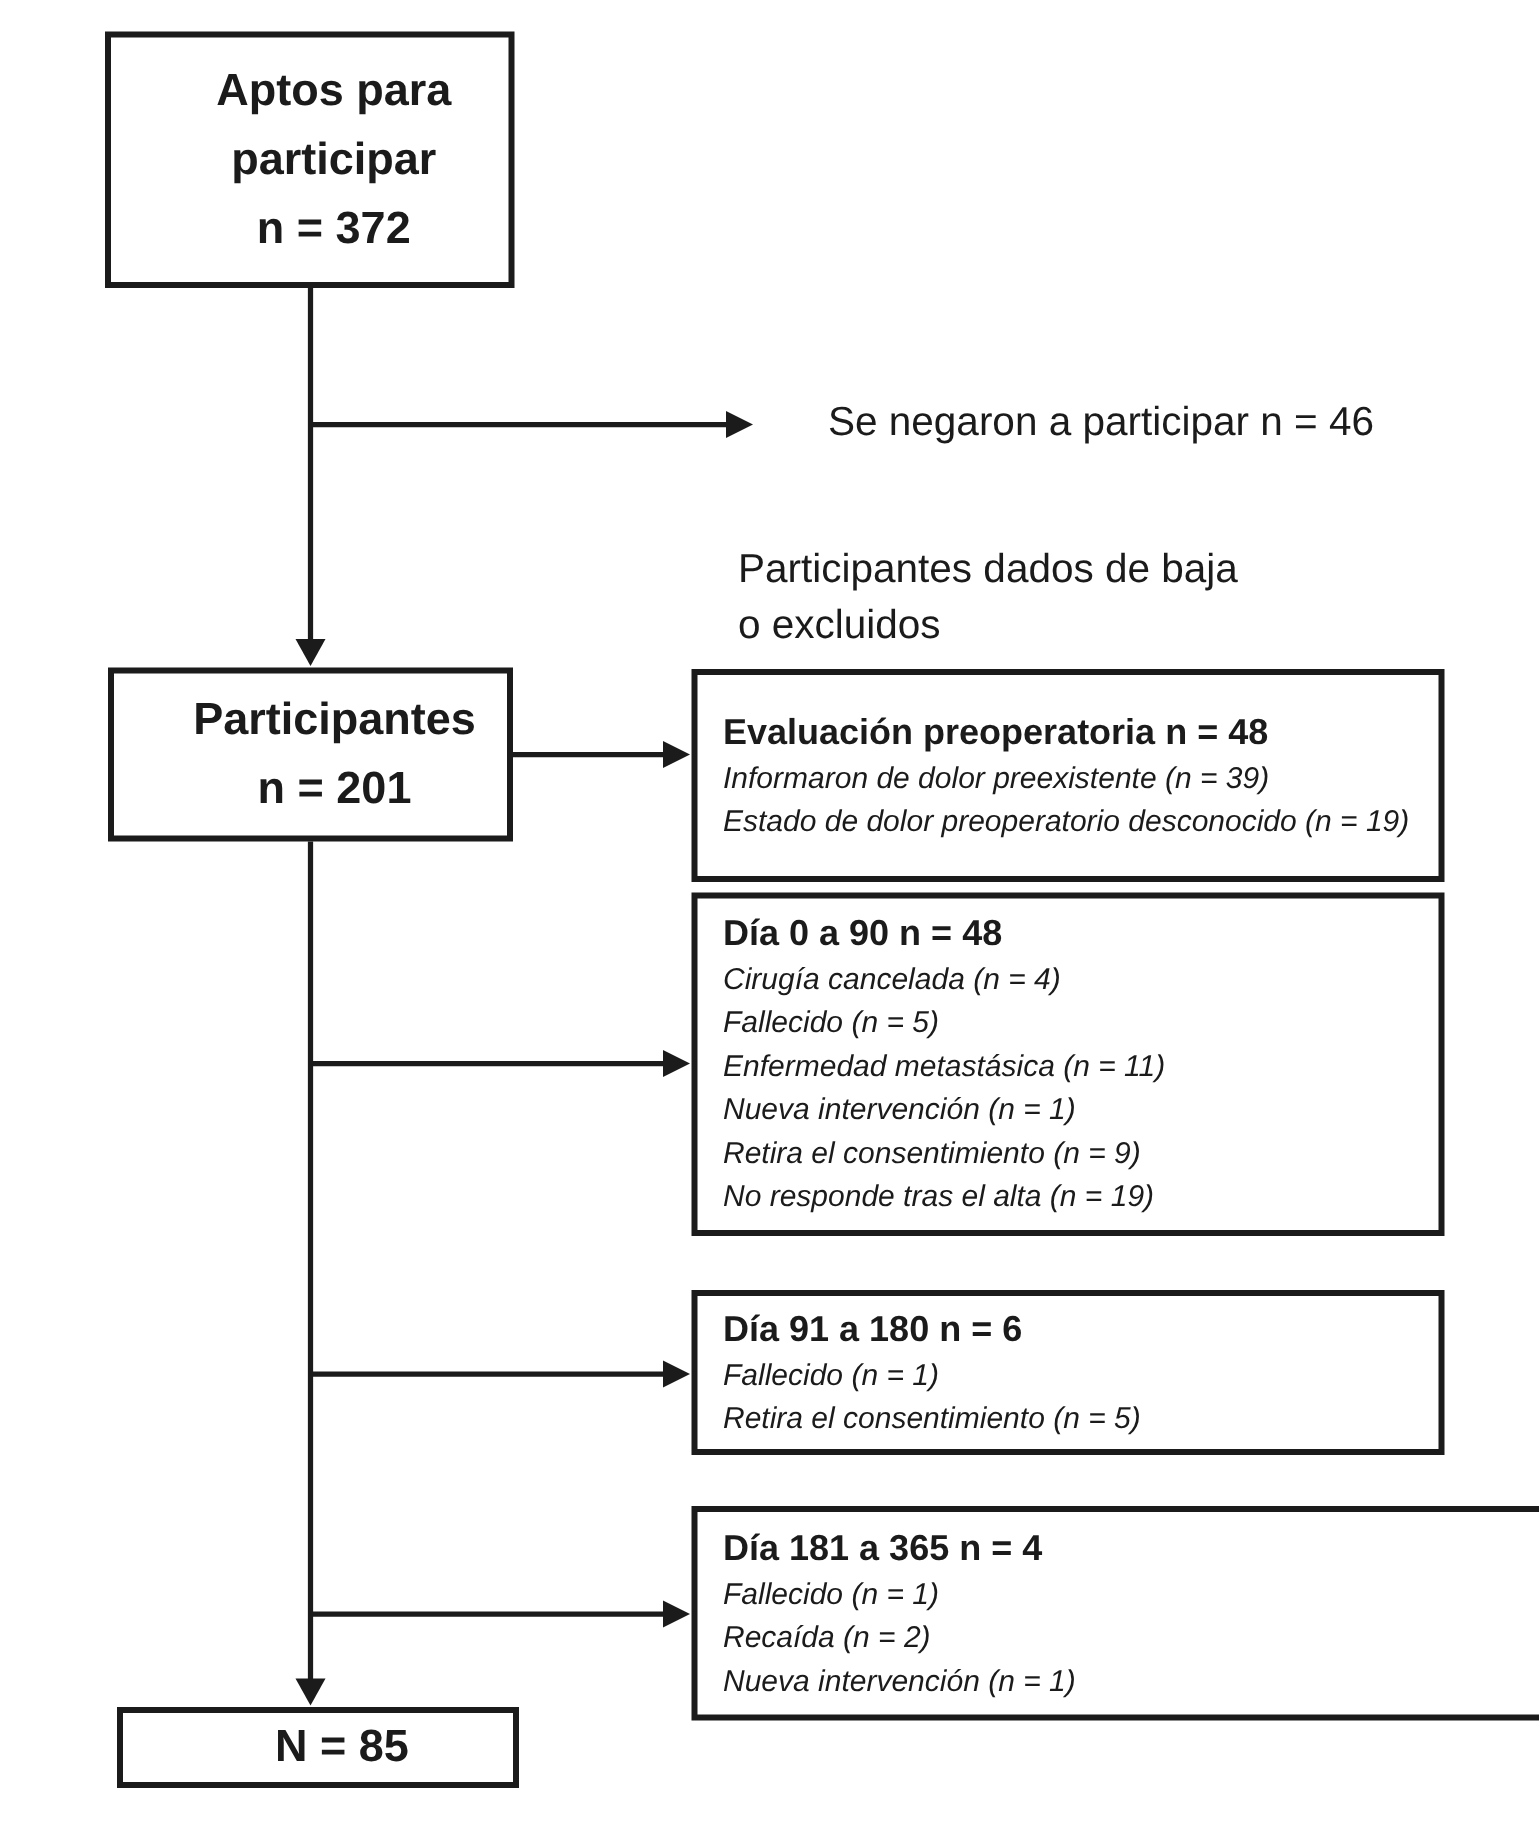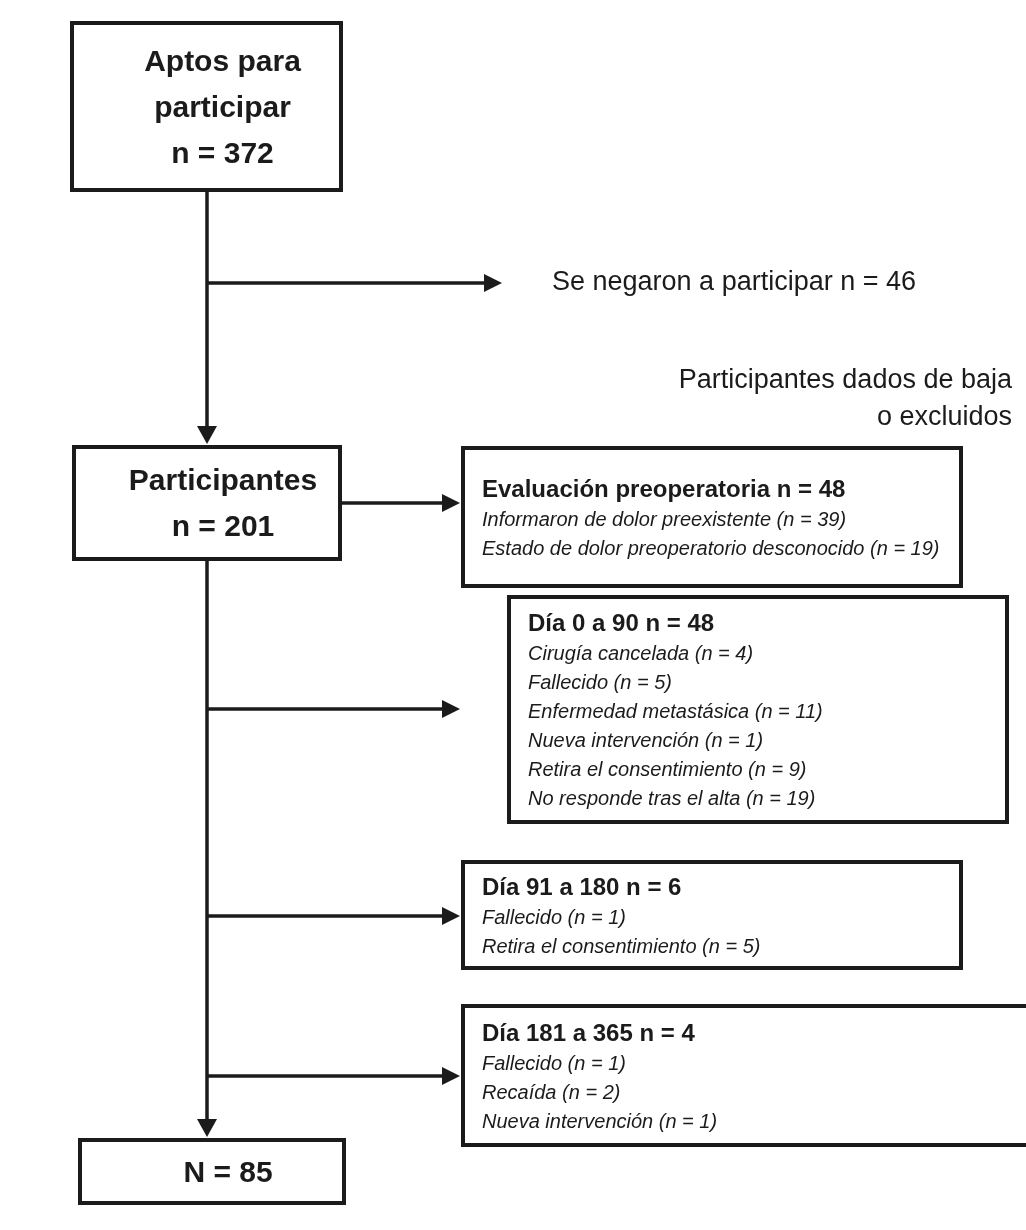--- a/index.html
+++ b/index.html
@@ -76,30 +76,30 @@
   #refused-label {
     left: 515px;
     top: 264px;
     font-size: 27px;
     line-height: 34px;
   }
   #excluded-heading {
     left: 455px;
     top: 361px;
     width: 520px;
-    text-align: right;
+    text-align: left;
     font-size: 27px;
     line-height: 37px;
   }
   
   #node-eligible     { left: 70px;  top: 21px;   width: 273px; height: 171px; }
   #node-participants { left: 72px;  top: 445px;  width: 270px; height: 116px; }
-  #node-final        { left: 78px;  top: 1138px; width: 268px; height: 67px;  }
+  #node-final        { left: 78px;  top: 1138px; width: 268px; height: 54px;  }
   #node-preop        { left: 461px; top: 446px;  width: 502px; height: 142px; }
-  #node-day-0-90     { left: 461px; top: 595px;  width: 502px; height: 229px; margin-left: 46px; }
+  #node-day-0-90     { left: 461px; top: 595px;  width: 502px; height: 229px; }
   #node-day-91-180   { left: 461px; top: 860px;  width: 502px; height: 110px; }
   #node-day-181-365  { left: 461px; top: 1004px; width: 586px; height: 143px; }
 </style>
 </head>
 <body>
 
 <div id="canvas">
 
   <svg id="connectors" viewBox="0 0 1026 1230" xmlns="http://www.w3.org/2000/svg">
 

